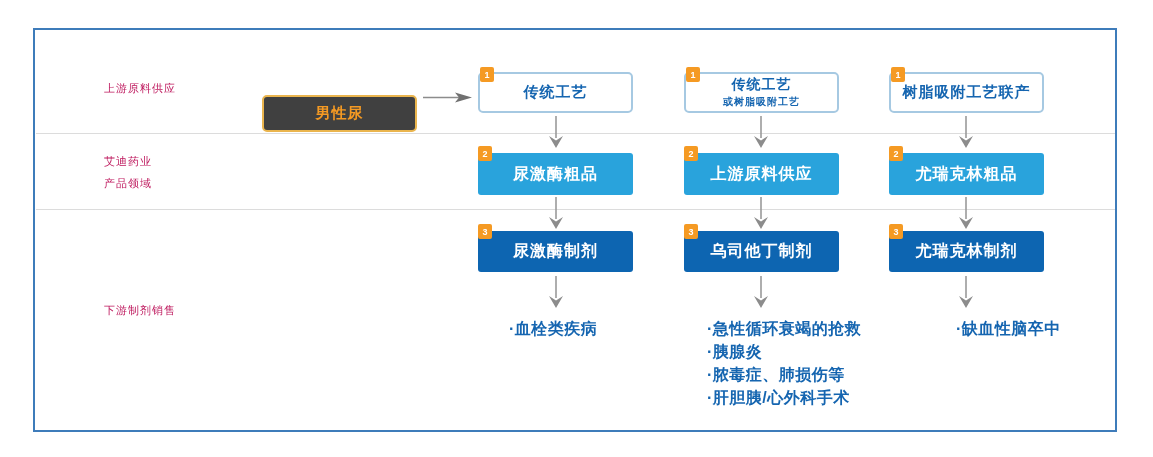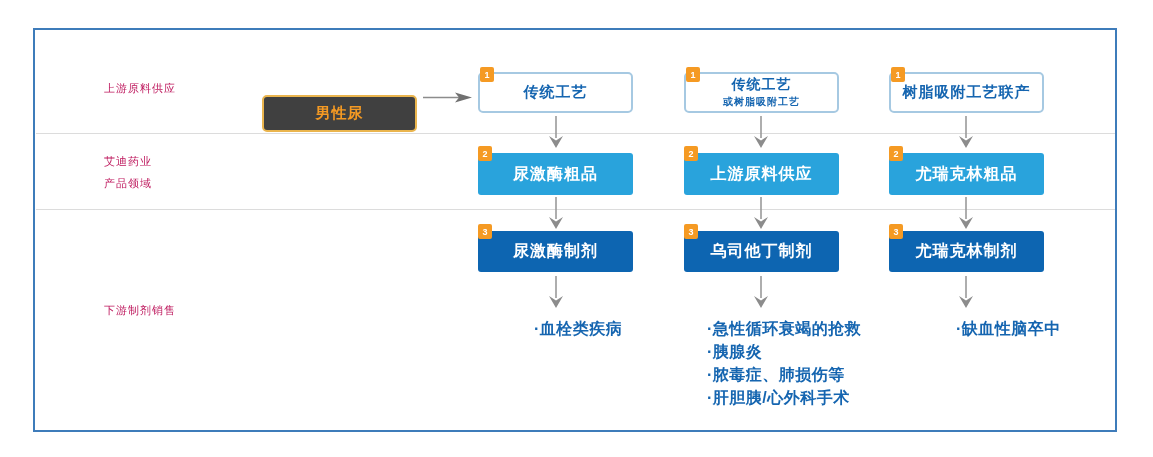--- a/index.html
+++ b/index.html
@@ -81,21 +81,21 @@
 
   </div>
   <div class="box crude" style="left:478px">
     <span class="badge">2</span>
     <span>尿激酶粗品</span>
   </div>
   <div class="box form" style="left:478px">
     <span class="badge">3</span>
     <span>尿激酶制剂</span>
   </div>
-  <div class="indlist" style="left:534px; top:317px">
+  <div class="indlist" style="left:509px; top:317px">
     <span class="item">·血栓类疾病</span>
   </div>
 
   <div class="box process twoline" style="left:684px">
     <span class="badge">1</span>
     <span class="ln1">传统工艺</span>
     <span class="ln2">或树脂吸附工艺</span>
   </div>
   <div class="box crude" style="left:684px">
     <span class="badge">2</span>

